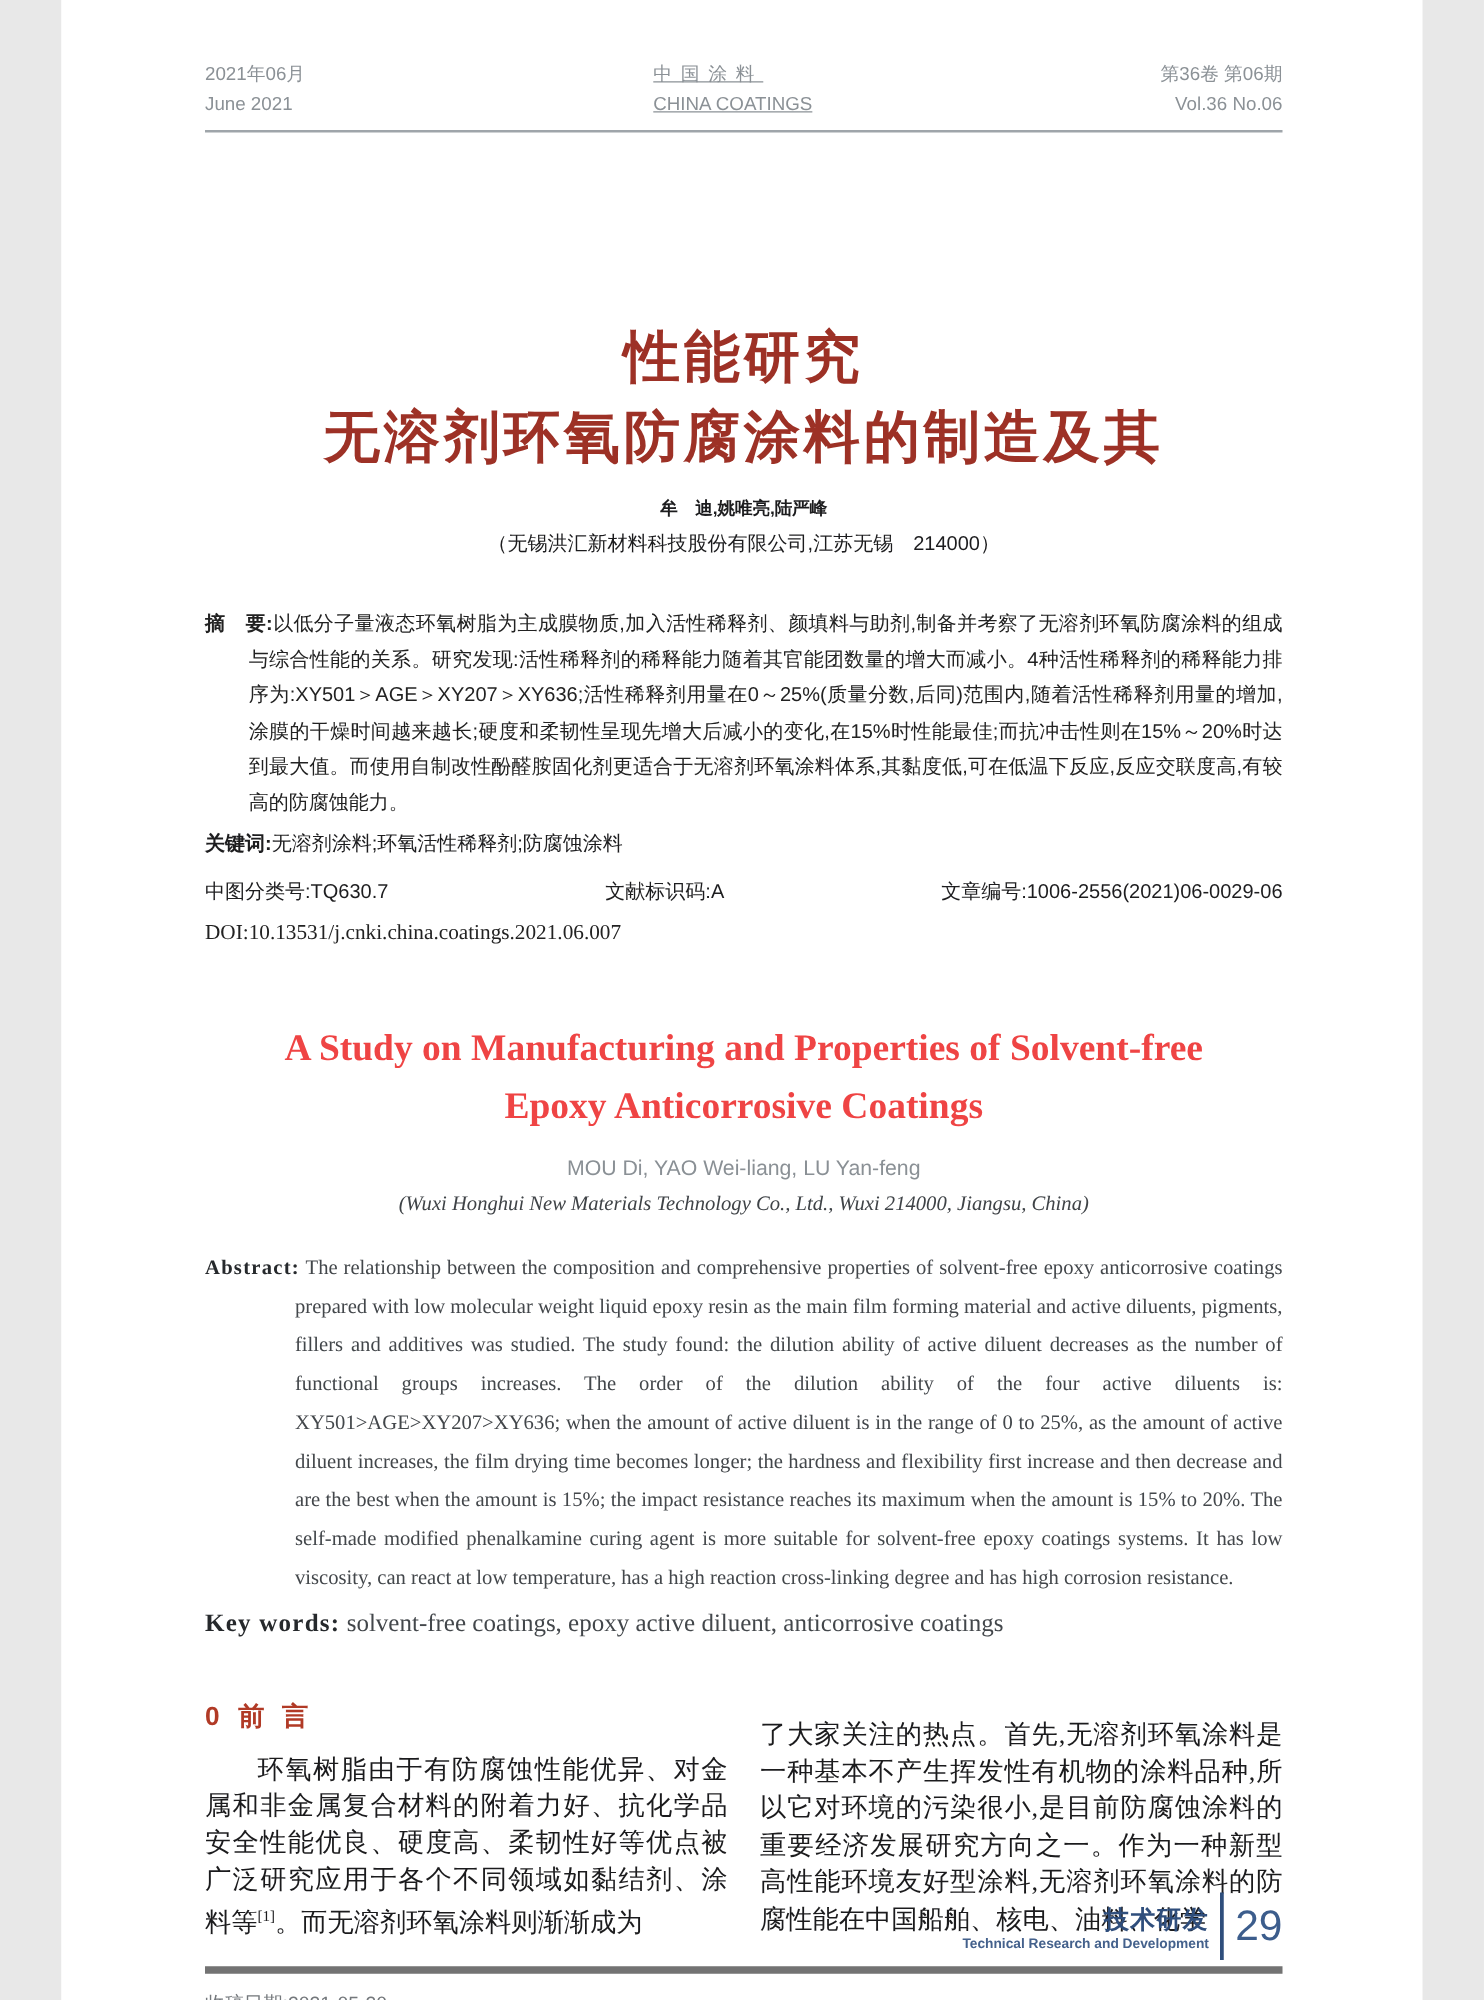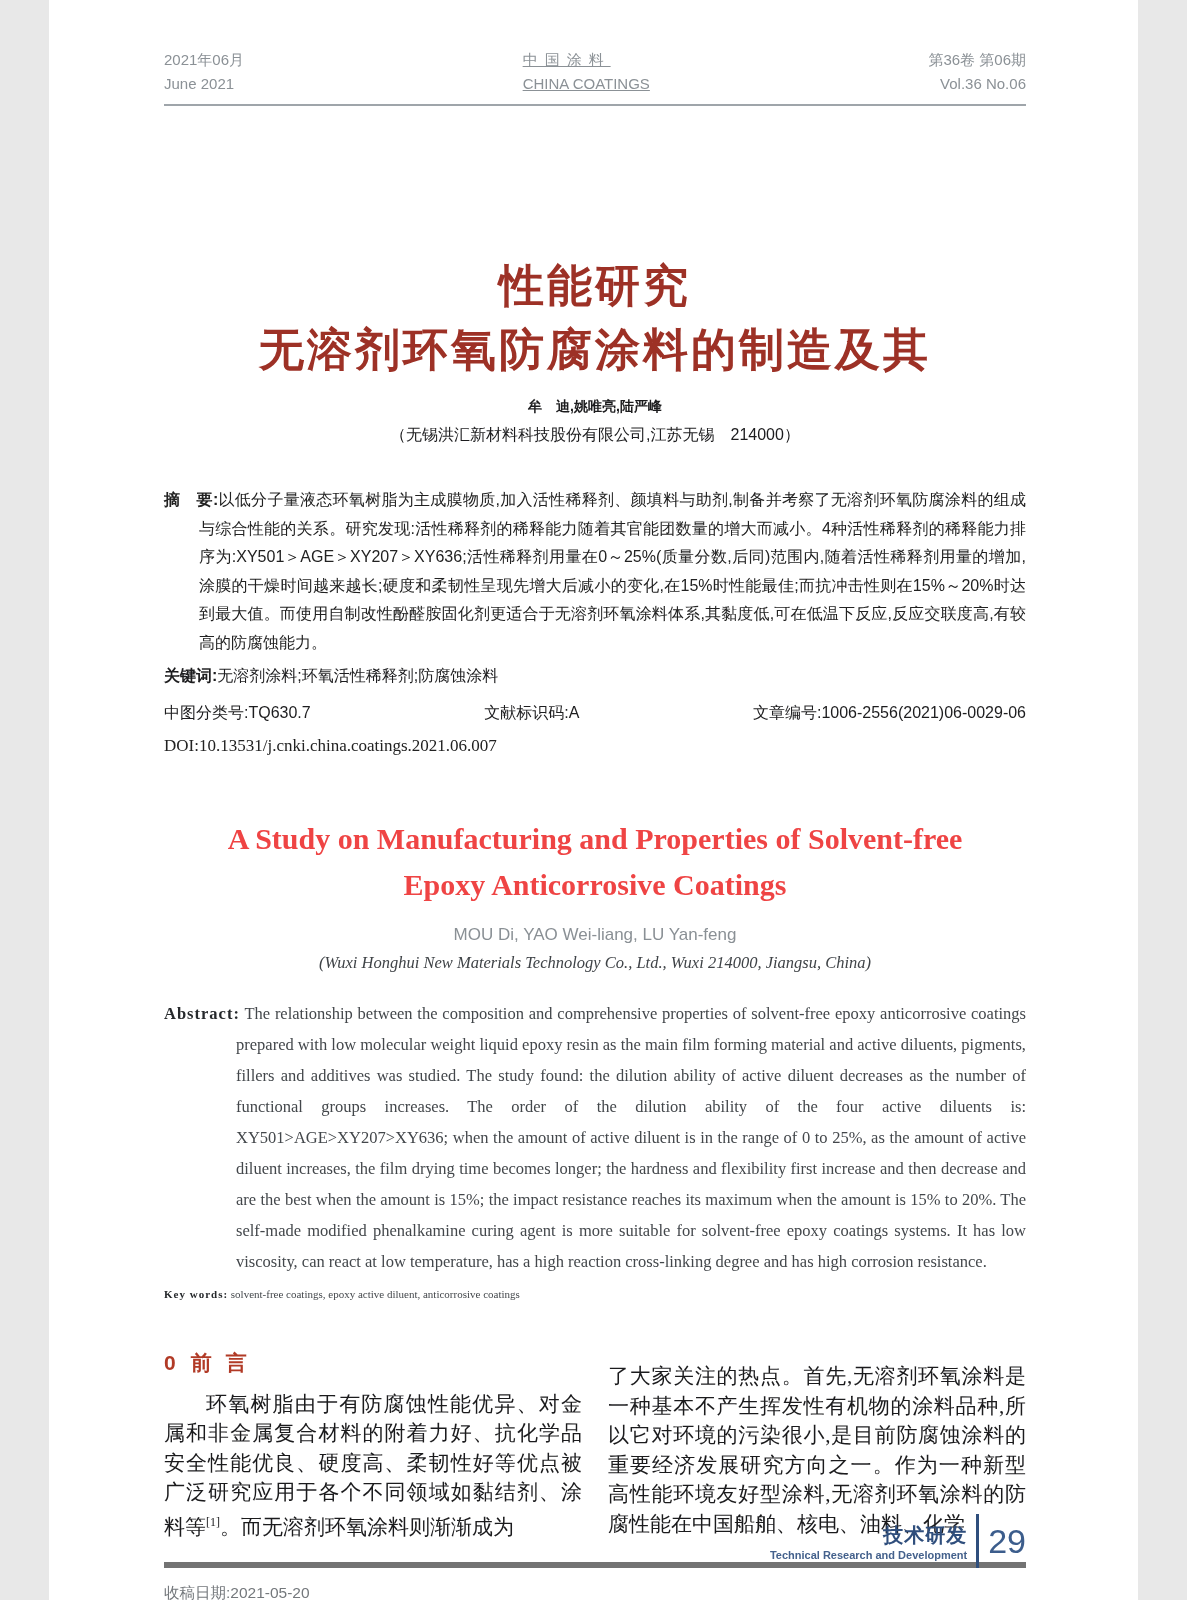--- a/index.html
+++ b/index.html
@@ -55,21 +55,21 @@
   .affil-en   { margin-top:8px;  text-align:center; font-family:"Liberation Serif", serif;
                 font-style:italic; font-size:16.5px; color:#3f4347; }
   
   .abs-en {
     margin-top:25px;
     font-family:"Liberation Serif", serif;
     font-size:16.5px; line-height:31px; text-align:justify;
     color:#43474b; padding-left:72px; text-indent:-72px;
   }
   .abs-en .lbl, .kw-en .lbl { font-weight:bold; letter-spacing:1px; color:#26292c; }
-  .kw-en { margin-top:11px; font-family:"Liberation Serif", serif; font-size:11px; color:#43474b; }
+  .kw-en { margin-top:11px; font-family:"Liberation Serif", serif; font-size:20px; color:#43474b; }
   
   .body-cols {
     margin-top:48px;
     display:grid; grid-template-columns:1fr 1fr; column-gap:26px;
     font-family:"Liberation Serif", serif;
     font-size:21px; line-height:29.5px; text-align:justify; color:#1b1b1d;
   }
   .sec-head {
     font-family:"Liberation Sans", sans-serif;
     color:#b13a26; font-weight:bold; font-size:21px;

